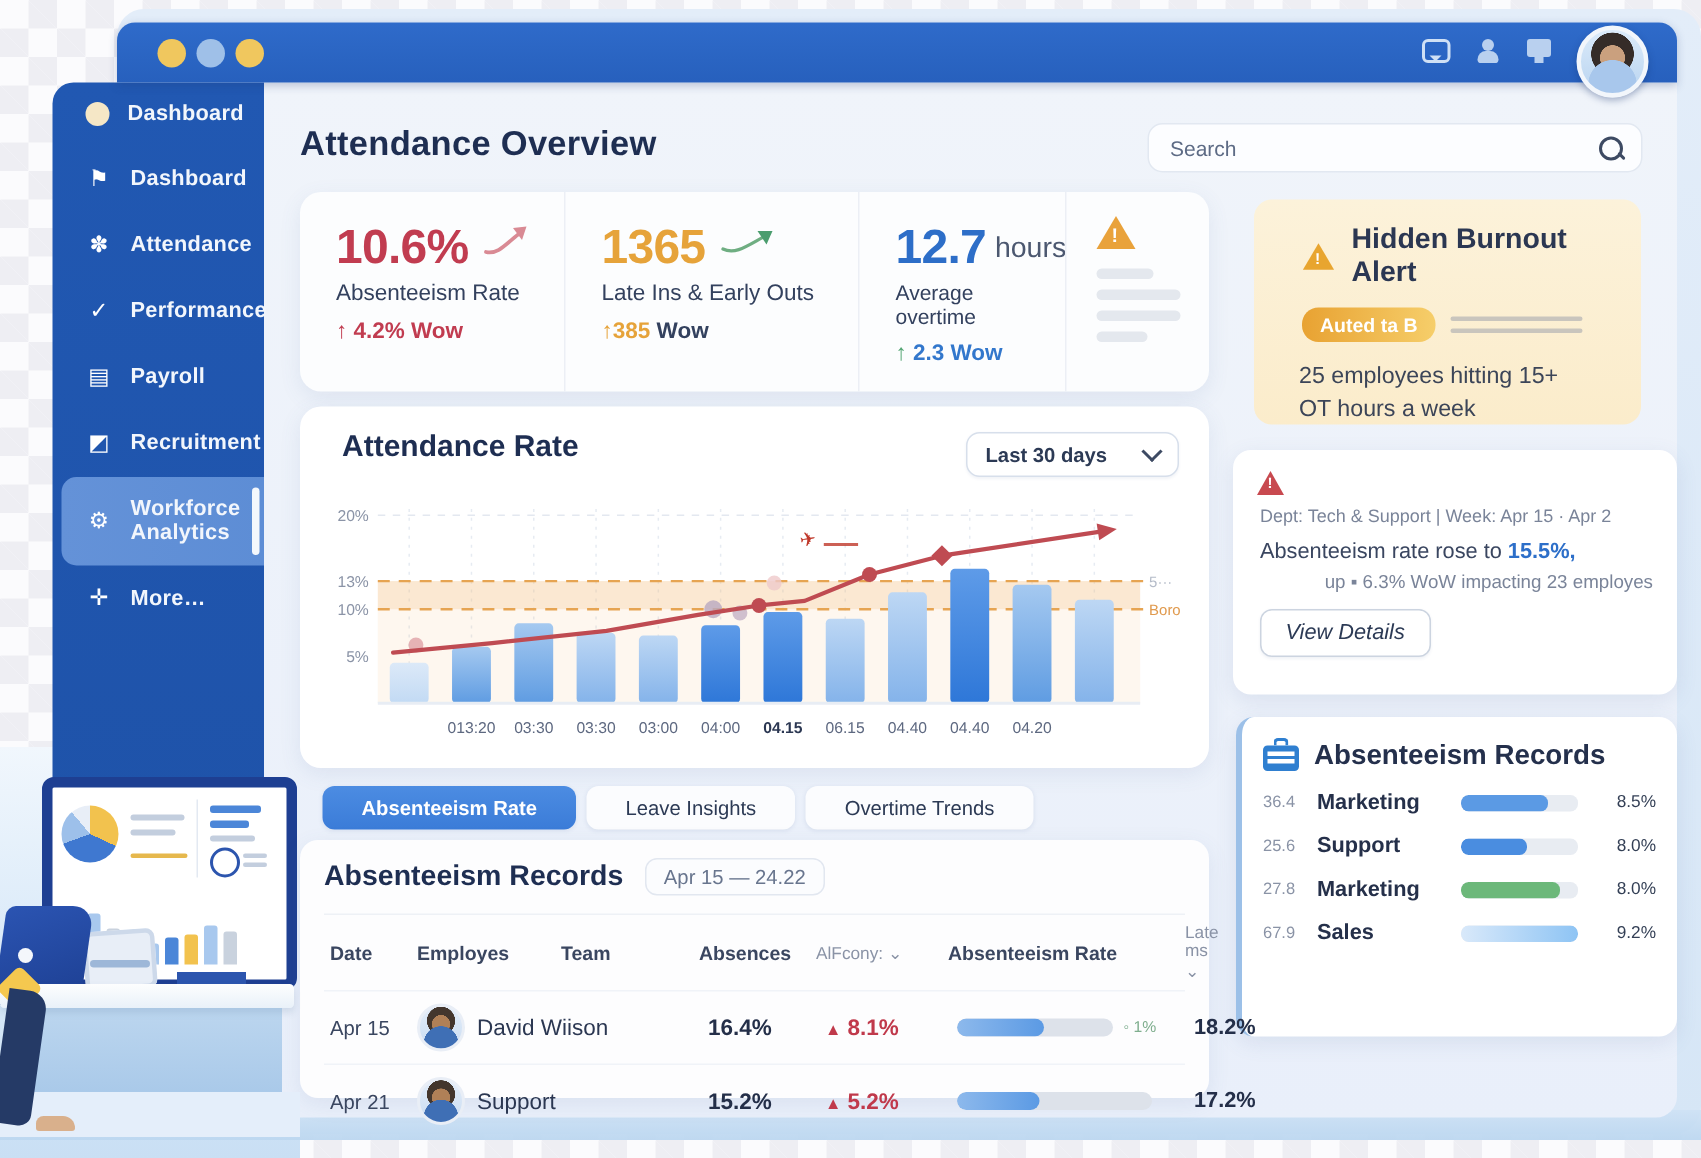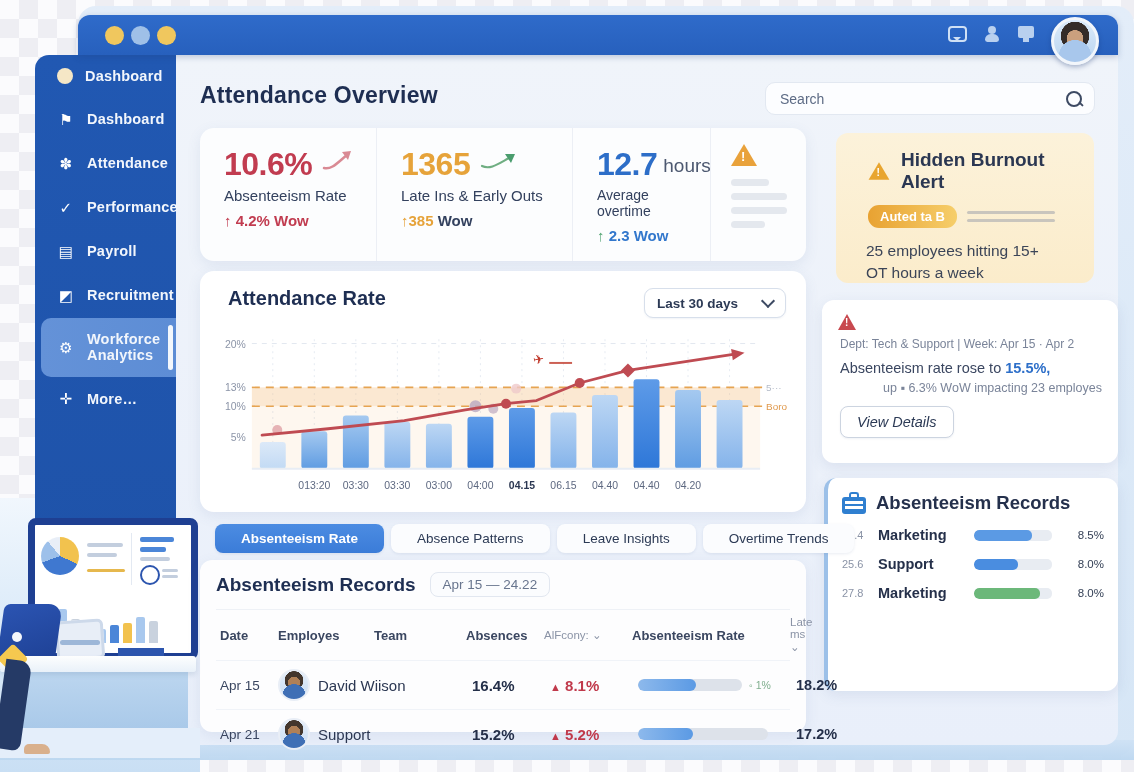--- a/index.html
+++ b/index.html
@@ -311,20 +311,28 @@
           </div>
           <span class="rc-val">8.0%</span>
         </div>
         <div class="rc-row">
           <span class="rc-num">27.8</span>
           <span class="rc-team">Marketing</span>
           <div class="rc-track" style="width: 78px;">
             <div class="rc-fill" style="width: 84%; background: rgb(108, 184, 122);"></div>
           </div>
           <span class="rc-val">8.0%</span>
+        </div>
+        <div class="rc-row">
+          <span class="rc-num">67.9</span>
+          <span class="rc-team">Sales</span>
+          <div class="rc-track" style="width: 78px;">
+            <div class="rc-fill" style="width: 100%; background: linear-gradient(90deg, rgb(217, 233, 250), rgb(142, 196, 244));"></div>
+          </div>
+          <span class="rc-val">9.2%</span>
         </div>
       </div>
   </div>
 
   <div class="abs chart-card z">
     <div class="chart-title">Attendance Rate</div>
     <div class="dropdown">
       <span>Last 30 days</span>
       <div class="caret"></div>
     </div>
@@ -402,21 +410,20 @@
           <circle cx="366.95" cy="55.885714285714286" r="5" fill="#bf4b52"></circle>
           <rect x="410.4" y="38.31428571428572" width="10" height="10" fill="#bf4b52" transform="rotate(45 415.4 43.31428571428572)"></rect>
           <path d="M532.385569348257,25.462946333946103 L520.609742852263,33.03459809140599 L518.8874645306162,21.747954230054088 Z" fill="#bf4b52"></path>
           <text x="321.05" y="37.657142857142844" font-size="13" fill="#c0392b" transform="rotate(-10 321.05 37.657142857142844)">✈</text>
           <line x1="336.34999999999997" y1="35.77142857142859" x2="359.3" y2="35.77142857142859" stroke="#c0392b" stroke-width="2" opacity="0.8"></line>
         </svg></div>
   </div>
 
   <div class="abs tabs z" id="tabs-row">
       <div class="tab active">Absenteeism Rate</div>
-      <div class="tab">Absence Patterns</div>
       <div class="tab">Leave Insights</div>
       <div class="tab">Overtime Trends</div>
     </div>
 
   <div class="abs table-card z">
     <div class="tbl-head">
       <div class="tbl-title">Absenteeism Records</div>
       <div class="date-badge">Apr 15 — 24.22</div>
     </div>
     <div class="grid-head" id="table-head">

